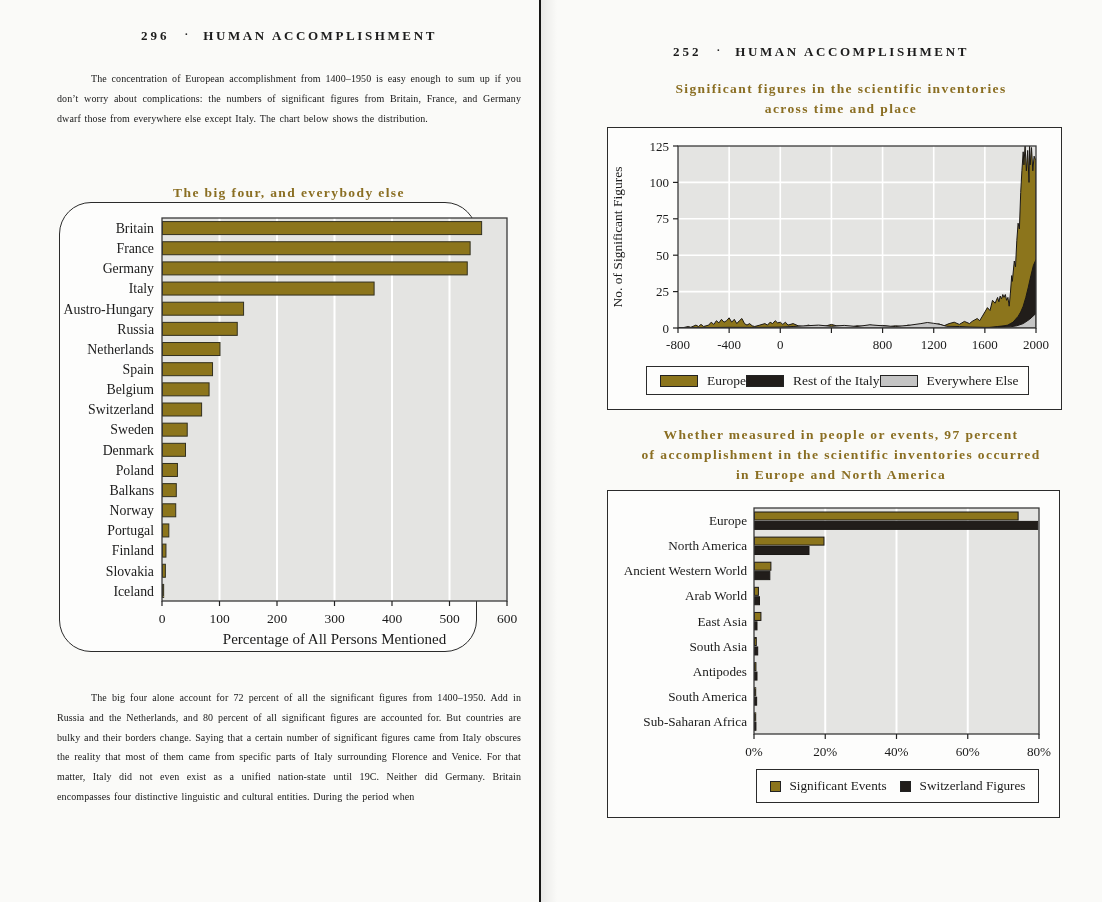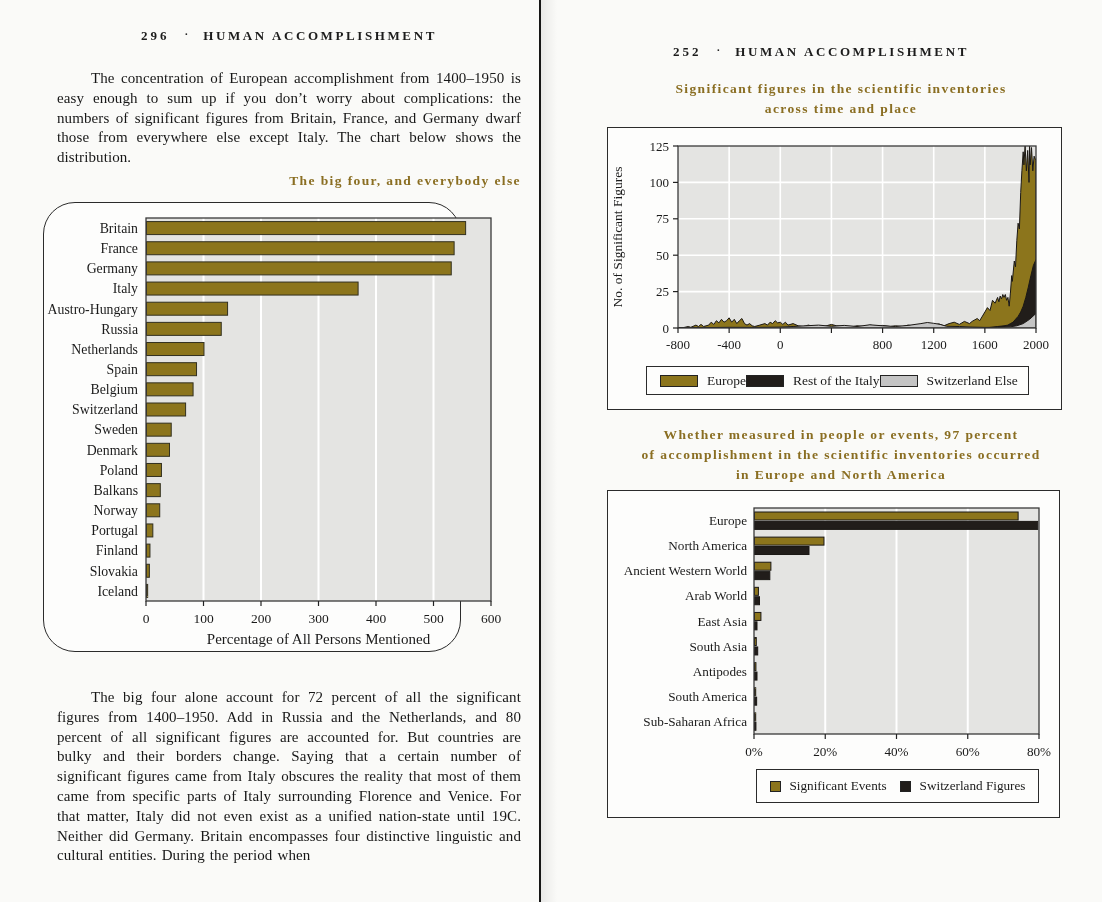--- a/index.html
+++ b/index.html
@@ -21,21 +21,21 @@
   .running-head {
     position:absolute; display:flex; justify-content:center; align-items:baseline; gap:15px;
     font-size:13px; font-weight:600; color:#1c1c1c;
   }
   .running-head .pageno { letter-spacing:3px; }
   .running-head .booktitle { letter-spacing:2.6px; }
   .running-head .sep { font-size:11px; position:relative; top:-2px; }
 
   .body-text {
     position:absolute; text-align:justify; text-indent:34px;
-    font-size:15px; line-height:19.8px; letter-spacing:0.1px; word-spacing:1.2px; color:#171717;
+    font-size:10px; line-height:19.8px; letter-spacing:0.1px; word-spacing:1.2px; color:#171717;
   }
 
   .gold-title {
     position:absolute; text-align:center; font-weight:bold;
     color:#8a6e22; font-size:13.5px; letter-spacing:1.4px; line-height:20px;
   }
 
   .chart-frame {
     position:absolute; border:1.5px solid #2b2b2b; background:#fdfdfc;
   }
@@ -57,23 +57,23 @@
 <div class="page page-left">
 
   <div class="running-head" style="left:57px; top:28px; width:464px;text-align:right;">
     <span class="pageno">296</span>
     <span class="sep">·</span>
     <span class="booktitle">HUMAN ACCOMPLISHMENT</span>
   </div>
 
   <p class="body-text" style="left:57px; top:69px; width:464px;">The concentration of European accomplishment from 1400–1950 is easy enough to sum up if you don’t worry about complications: the numbers of significant figures from Britain, France, and Germany dwarf those from everywhere else except Italy. The chart below shows the distribution.</p>
 
-  <h3 class="gold-title" style="left:57px; top:171px; width:464px;text-align:right;">The big four, and everybody else</h3>
-
-  <div class="chart-frame" style="left:43px; top:202px; width:418px; height:450px;border-radius:32px;">
+  <h3 class="gold-title" style="left:57px; top:183px; width:464px;">The big four, and everybody else</h3>
+
+  <div class="chart-frame" style="left:59px; top:202px; width:418px; height:450px;border-radius:32px;">
     <svg id="chart-big-four" width="460" height="447" viewBox="0 0 460 447">
         <rect x="102" y="15" width="345" height="383" fill="#e4e4e2"></rect>
         <line x1="159.5" y1="15" x2="159.5" y2="398" stroke="#ffffff" stroke-width="2"></line>
         <line x1="217" y1="15" x2="217" y2="398" stroke="#ffffff" stroke-width="2"></line>
         <line x1="274.5" y1="15" x2="274.5" y2="398" stroke="#ffffff" stroke-width="2"></line>
         <line x1="332" y1="15" x2="332" y2="398" stroke="#ffffff" stroke-width="2"></line>
         <line x1="389.5" y1="15" x2="389.5" y2="398" stroke="#ffffff" stroke-width="2"></line>
         <rect x="102.5" y="18.578947368421055" width="319.125" height="13" fill="#8c751c" stroke="#32301f" stroke-width="1"></rect>
         <text x="94" y="29.878947368421056" font-size="13.8" text-anchor="end">Britain</text>
         <rect x="102.5" y="38.736842105263165" width="307.625" height="13" fill="#8c751c" stroke="#32301f" stroke-width="1"></rect>
@@ -205,21 +205,21 @@
       <span class="legend-item">
         <span class="swatch-wide" style="background: rgb(140, 117, 28);"></span>
         <span>Europe</span>
       </span>
       <span class="legend-item">
         <span class="swatch-wide" style="background: rgb(33, 29, 26);"></span>
         <span>Rest of the Italy</span>
       </span>
       <span class="legend-item">
         <span class="swatch-wide" style="background: rgb(196, 196, 196);"></span>
-        <span>Switzerland Else</span>
+        <span>Everywhere Else</span>
       </span>
     </div>
   </div>
 
   <div class="gold-title" style="left:30px; top:425px; width:540px;">
     <div>Whether measured in people or events, 97 percent</div>
     <div>of accomplishment in the scientific inventories occurred</div>
     <div>in Europe and North America</div>
   </div>
 

